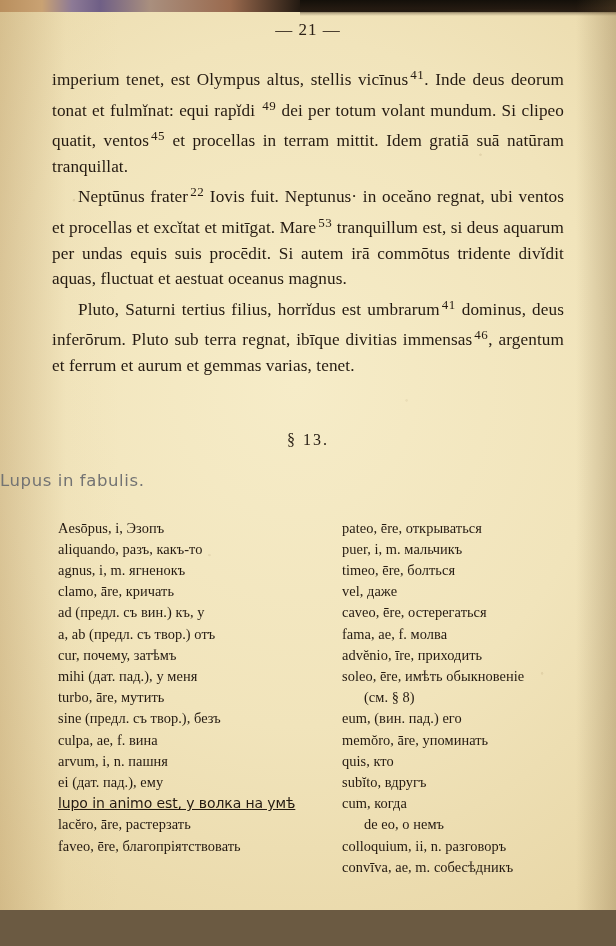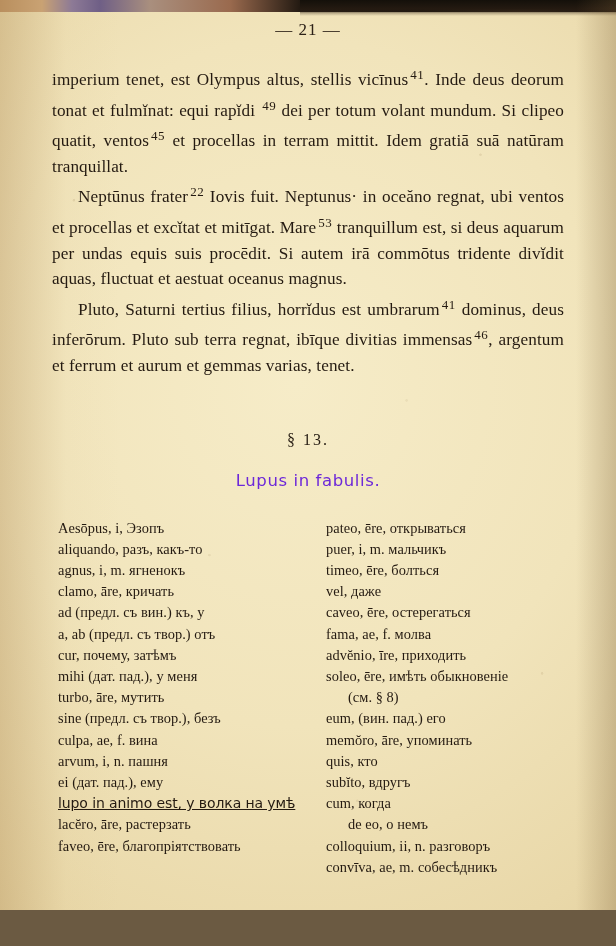--- a/index.html
+++ b/index.html
@@ -87,40 +87,40 @@
     padding-left: 2px;
   }
 
   .section-mark {
     text-align: center;
     margin-top: 52px;
     font-size: 16px;
     letter-spacing: 2px;
   }
   .section-title {
-    text-align: center;
+    text-align: left;
     margin-top: 22px;
     font-size: 16.5px;
     font-family: "DejaVu Sans", "Liberation Sans", sans-serif;
     letter-spacing: 0.6px;
-    color: #6d28d9;
+    color: #737373;
   }
 
   .vocab {
     margin: 28px 58px 0 58px;
     display: flex;
-    gap: 16px;
+    gap: 8px;
   }
   .vocab-col {
     flex: 0 0 252px;
     font-size: 14.4px;
     line-height: 21.2px;
     color: #241a11;
   }
-  .vocab-col.right { padding-left: 0px; }
+  .vocab-col.right { padding-left: 0px; margin-left: 24px; }
   .vocab-col .entry {
     white-space: nowrap;
     letter-spacing: 0.05px;
   }
   .vocab-col .entry.indent { padding-left: 22px; }
   .vocab-col .entry.sans {
     font-family: "DejaVu Sans", "Liberation Sans", sans-serif;
     font-size: 14px;
     letter-spacing: -0.1px;
     text-decoration: underline;

